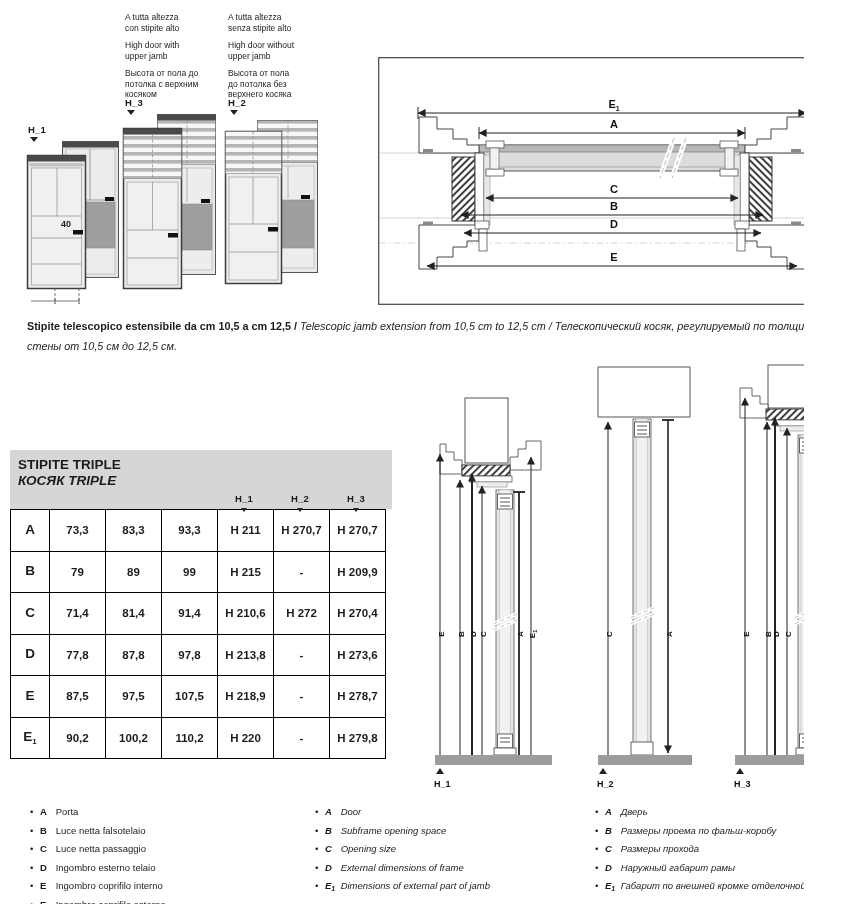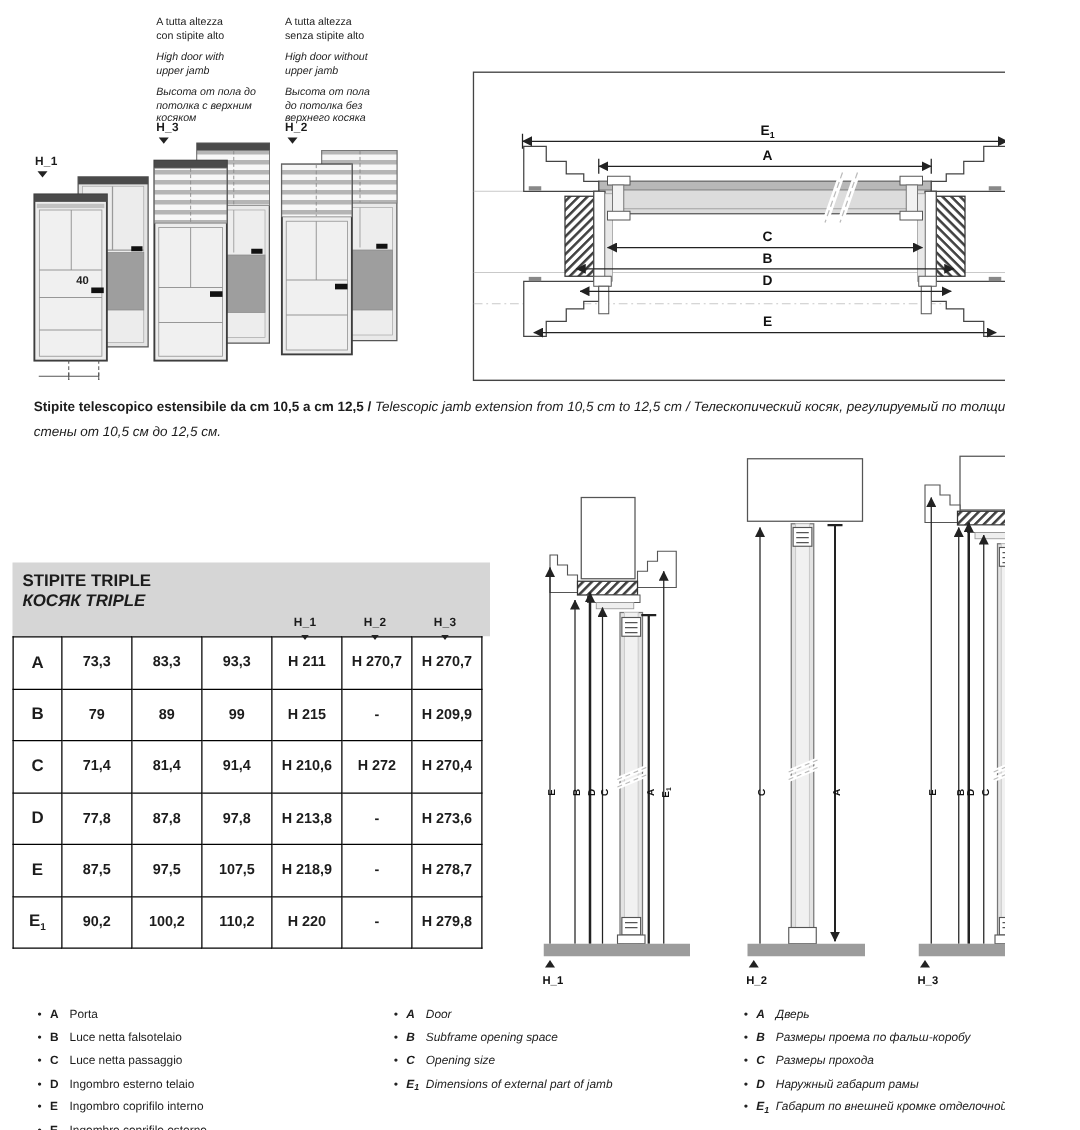--- a/index.html
+++ b/index.html
@@ -2,21 +2,21 @@
 <html><head>
 <meta charset="utf-8">
 <style>
   html,body{margin:0;padding:0;background:#fff;}
   .page{position:relative;width:804px;height:904px;background:#fff;overflow:hidden;
         font-family:"Liberation Sans","DejaVu Sans",sans-serif;color:#1c1c1c;}
   .abs{position:absolute;}
   
   .note{width:100px;font-size:8.5px;line-height:10.5px;}
   .note .blk{margin-bottom:7px;}
-  .note .en,.note .ru{font-style:italic;}
+  .note .en,.note .ru{}
   .hlabel{font-weight:bold;font-size:9.5px;letter-spacing:.2px;}
   .tri-down{width:0;height:0;border-left:4px solid transparent;border-right:4px solid transparent;
             border-top:5px solid #222;margin-top:2px;margin-left:2px;}
   
   .caption{width:824px;font-size:10.8px;line-height:20px;}
   .caption .it{font-weight:bold;}
   .caption .en,.caption .ru{font-style:italic;}
   
   .tbl-head{width:374px;height:52px;background:#d6d6d6;padding:7px 0 0 8px;box-sizing:content-box;}
   .tbl-head .t1{font-weight:bold;font-size:13.5px;line-height:16px;}
@@ -429,20 +429,21 @@
     <div class="row"><span class="b">•</span><span class="k"><span>B</span><sub></sub></span> <span>Luce netta falsotelaio</span></div>
     <div class="row"><span class="b">•</span><span class="k"><span>C</span><sub></sub></span> <span>Luce netta passaggio</span></div>
     <div class="row"><span class="b">•</span><span class="k"><span>D</span><sub></sub></span> <span>Ingombro esterno telaio</span></div>
     <div class="row"><span class="b">•</span><span class="k"><span>E</span><sub></sub></span> <span>Ingombro coprifilo interno</span></div>
     <div class="row"><span class="b">•</span><span class="k"><span>E</span><sub>1</sub></span> <span>Ingombro coprifilo esterno</span></div>
   </div>
   <div class="abs legend en" style="left:315px;top:804px;">
     <div class="row"><span class="b">•</span><span class="k"><span>A</span><sub></sub></span> <span>Door</span></div>
     <div class="row"><span class="b">•</span><span class="k"><span>B</span><sub></sub></span> <span>Subframe opening space</span></div>
     <div class="row"><span class="b">•</span><span class="k"><span>C</span><sub></sub></span> <span>Opening size</span></div>
+    <div class="row"><span class="b">•</span><span class="k"><span>D</span><sub></sub></span> <span>External dimensions of frame</span></div>
     <div class="row"><span class="b">•</span><span class="k"><span>E</span><sub>1</sub></span> <span>Dimensions of external part of jamb</span></div>
   </div>
   <div class="abs legend ru" style="left:595px;top:804px;">
     <div class="row"><span class="b">•</span><span class="k"><span>A</span><sub></sub></span> <span>Дверь</span></div>
     <div class="row"><span class="b">•</span><span class="k"><span>B</span><sub></sub></span> <span>Размеры проема по фальш-коробу</span></div>
     <div class="row"><span class="b">•</span><span class="k"><span>C</span><sub></sub></span> <span>Размеры прохода</span></div>
     <div class="row"><span class="b">•</span><span class="k"><span>D</span><sub></sub></span> <span>Наружный габарит рамы</span></div>
     <div class="row"><span class="b">•</span><span class="k"><span>E</span><sub>1</sub></span> <span>Габарит по внешней кромке отделочной планки</span></div>
   </div>
 

